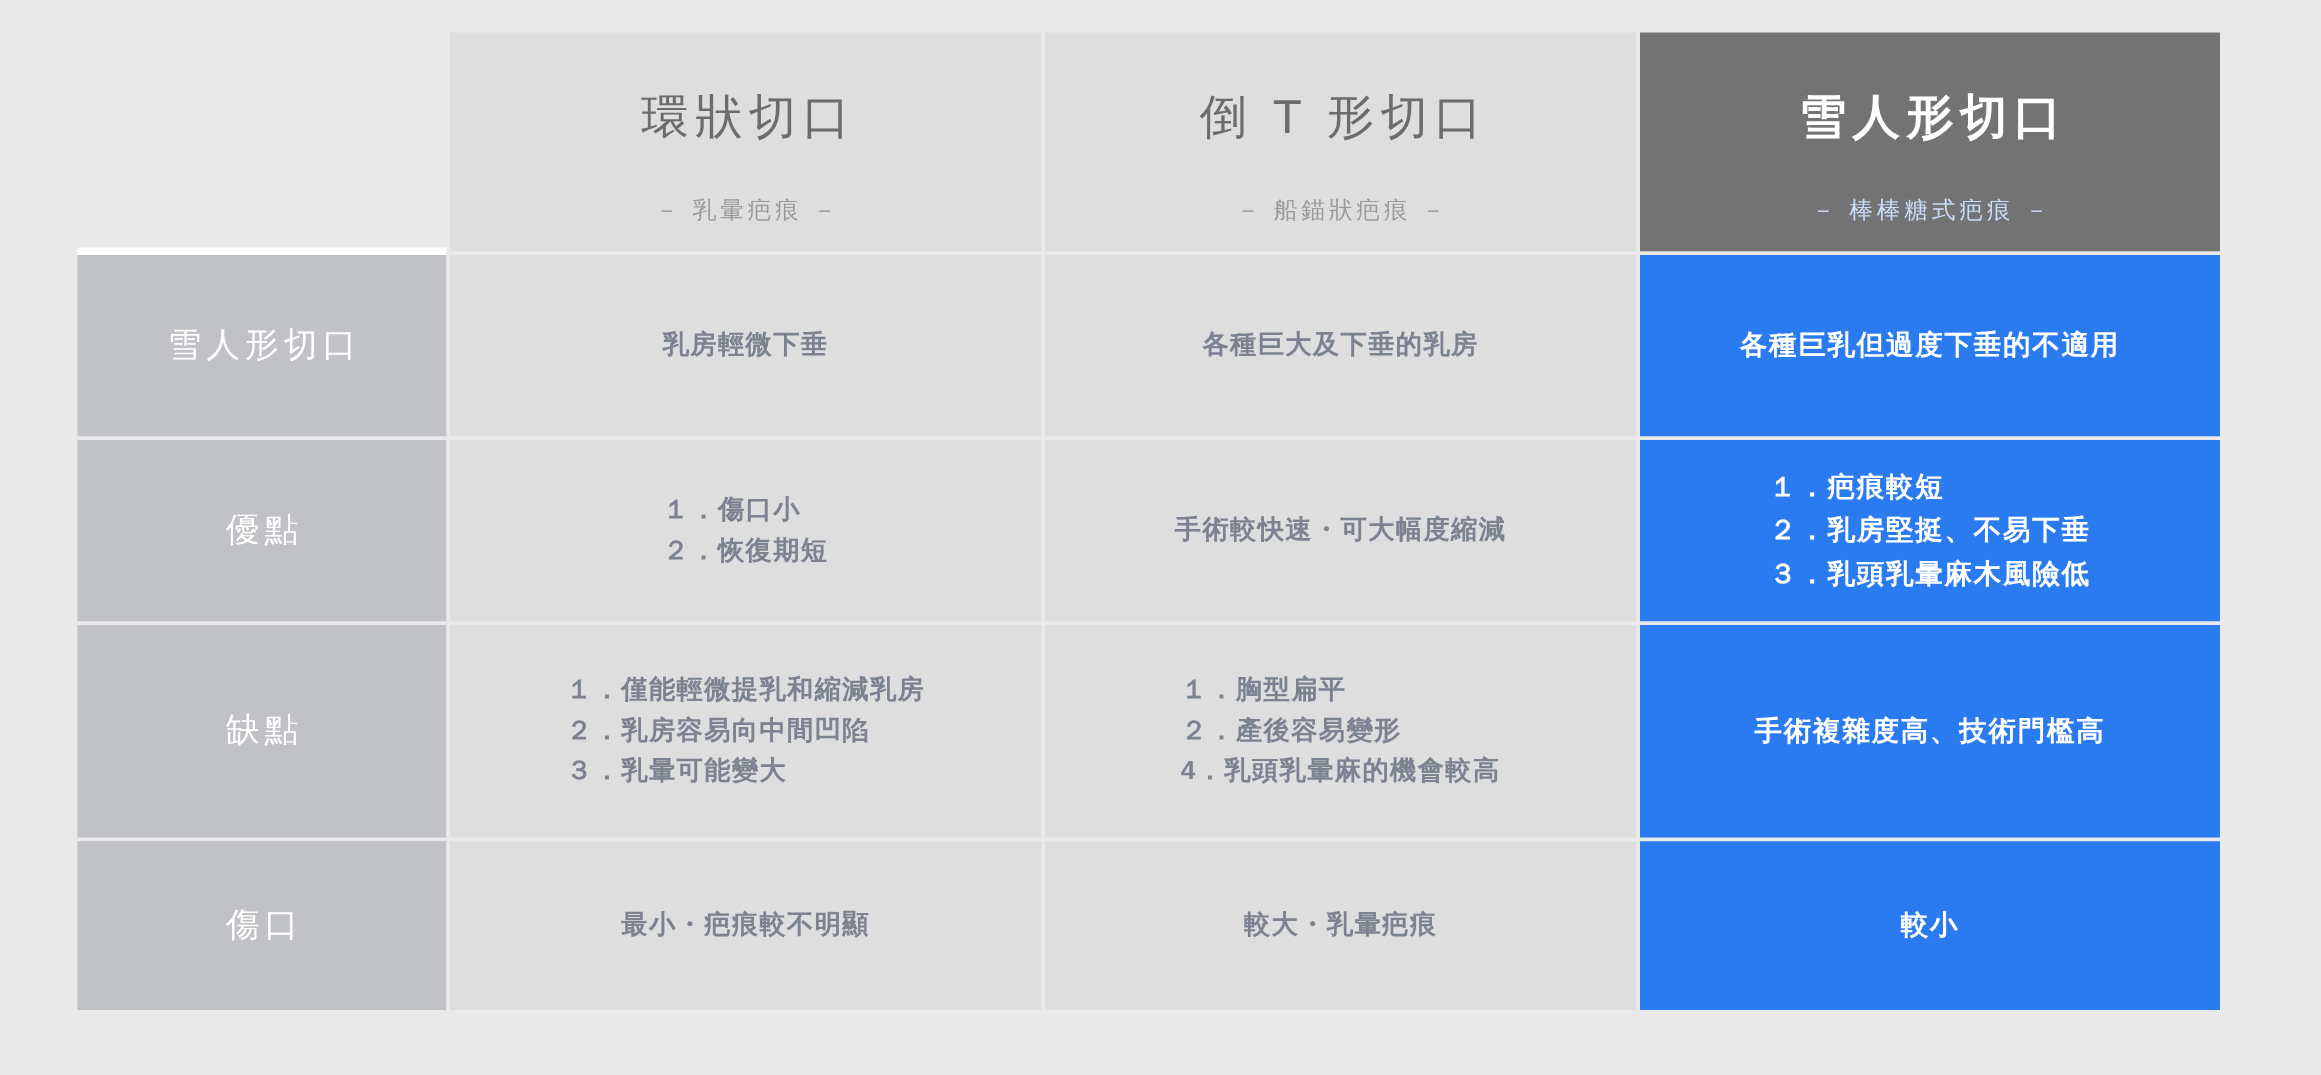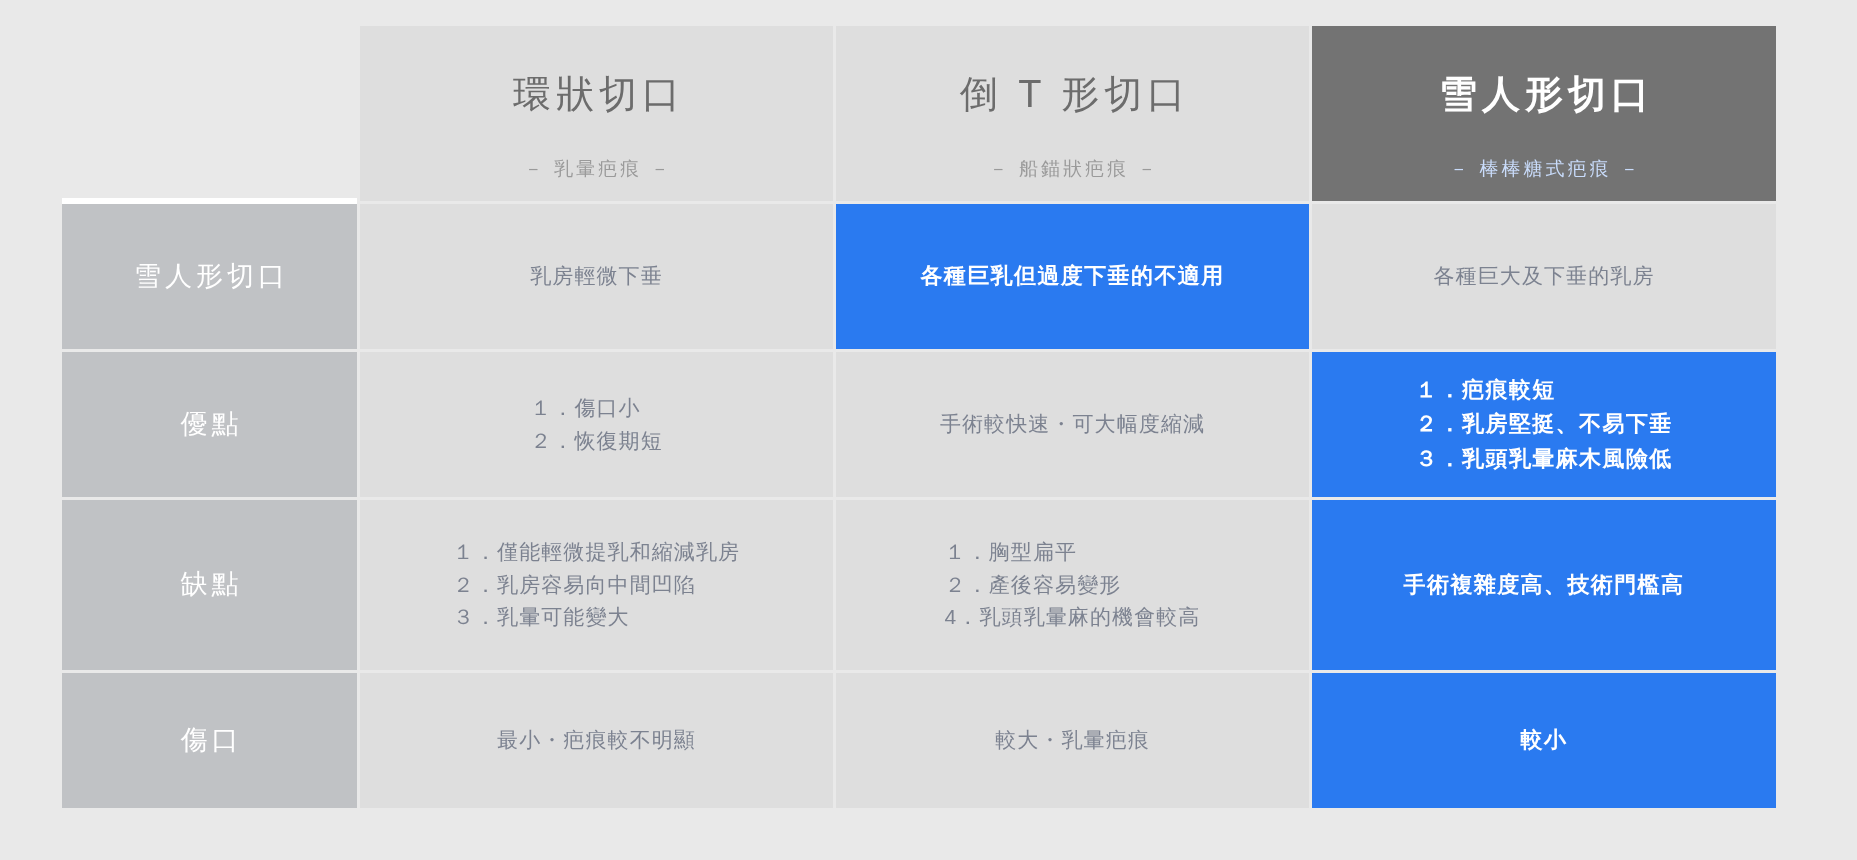--- a/index.html
+++ b/index.html
@@ -106,20 +106,21 @@
   .body-cell .line {
     white-space: nowrap;
   }
   .body-cell.list .line {
     text-align: left;
   }
   .body-cell .lines {
     display: flex;
     flex-direction: column;
     align-items: center;
+    font-weight: bold;
   }
   .body-cell.list .lines {
     align-items: flex-start;
   }
 
   
   .headsep {
     position: absolute;
     left: 62px;
     top: 198px;
@@ -151,28 +152,28 @@
       <div class="title">雪人形切口</div>
       <div class="subtitle">－ 棒棒糖式疤痕 －</div>
     </div>
 
     <div class="cell rowhead">雪人形切口</div>
     <div class="cell body-cell">
         <div class="lines">
           <div class="line">乳房輕微下垂</div>
         </div>
       </div>
+    <div class="cell body-cell">
+        <div class="lines">
+          <div class="line">各種巨大及下垂的乳房</div>
+        </div>
+      </div>
     <div class="cell body-cell accent">
         <div class="lines">
           <div class="line">各種巨乳但過度下垂的不適用</div>
-        </div>
-      </div>
-    <div class="cell body-cell">
-        <div class="lines">
-          <div class="line">各種巨大及下垂的乳房</div>
         </div>
       </div>
 
     <div class="cell rowhead">優點</div>
     <div class="cell body-cell list">
         <div class="lines">
           <div class="line">１．傷口小</div>
           <div class="line">２．恢復期短</div>
         </div>
       </div>

